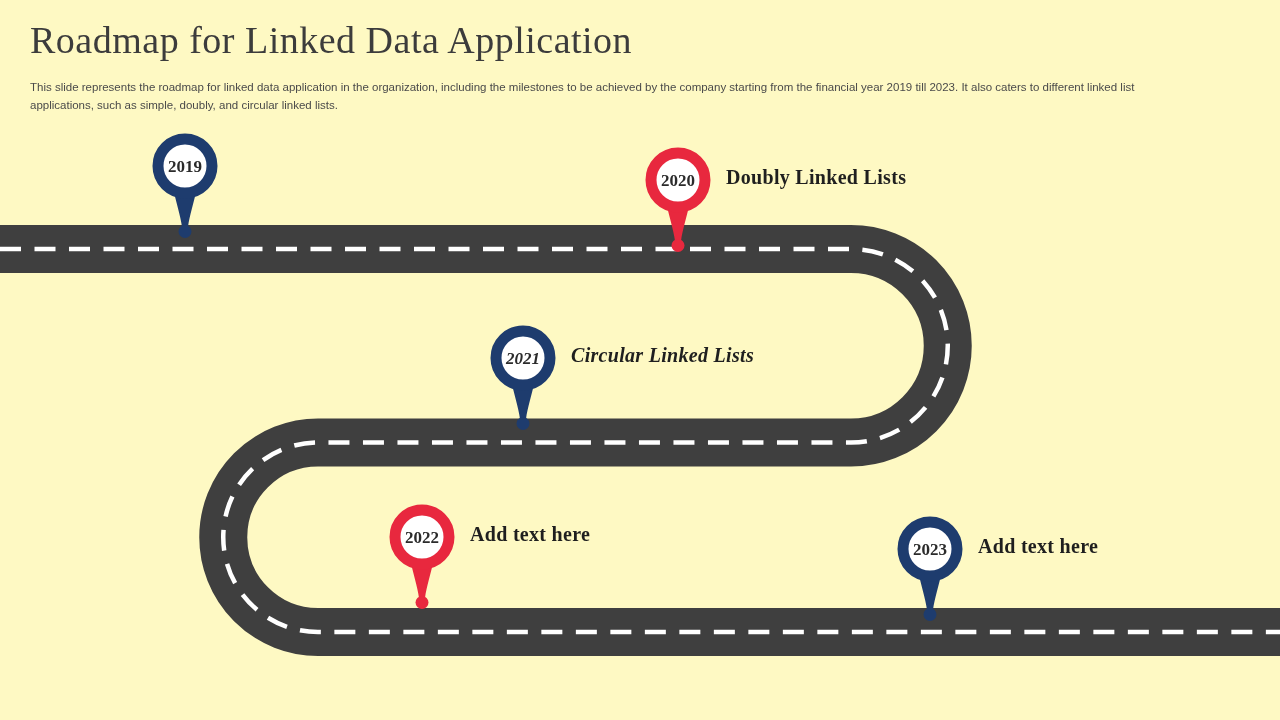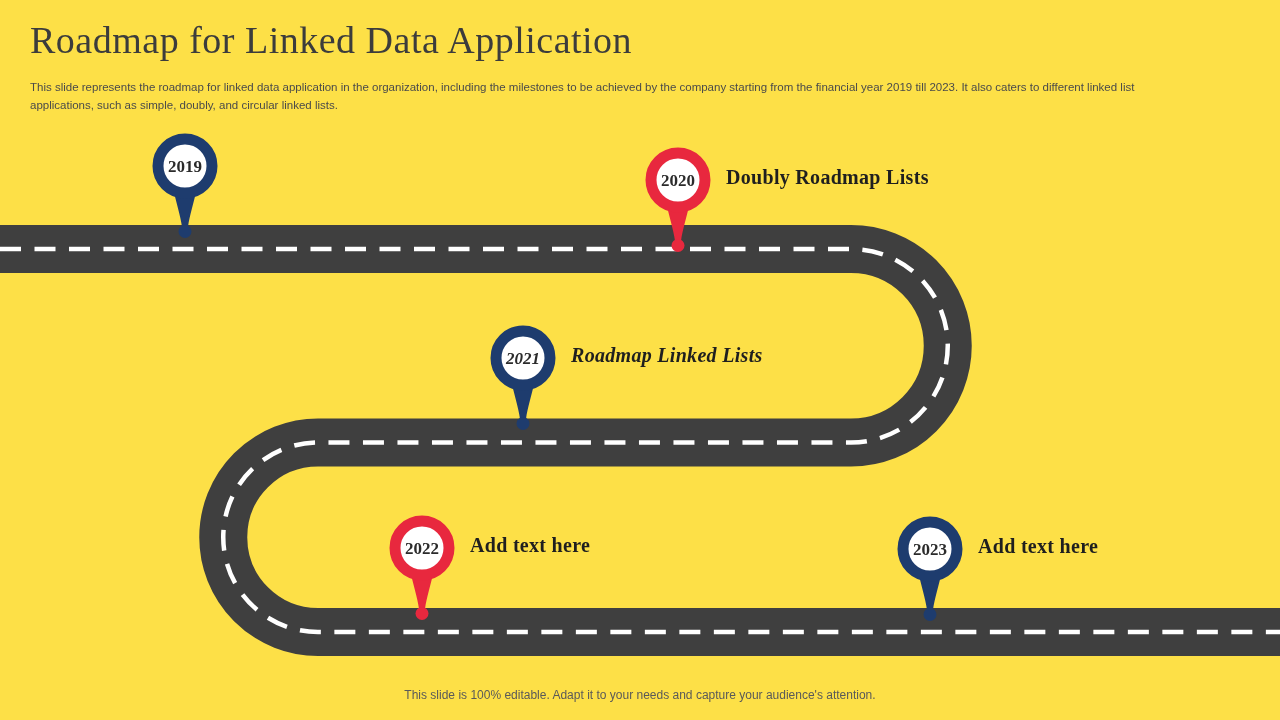--- a/index.html
+++ b/index.html
@@ -1,19 +1,19 @@
 <!DOCTYPE html>
 <html><head>
 <meta charset="utf-8">
 <style>
   html,body{margin:0;padding:0;background:#fff;}
   .slide{
     position:relative;
     width:1280px;height:720px;
-    background:#fde047;
+    background:#fef9c3;
     overflow:hidden;
     font-family:"Liberation Sans", sans-serif;
   }
   .title{
     position:absolute;left:30px;top:18px;
     font-family:"Liberation Serif", serif;
     font-size:38px;font-weight:400;color:#3c3c3c;
     letter-spacing:0.5px;white-space:nowrap;
   }
   .subtitle{
@@ -63,48 +63,47 @@
     </svg>
   </div>
 
   <div class="milestone" style="left:640px;top:147px;">
     <svg class="pin-svg pin-red" width="76" height="110" viewBox="0 0 76 110" style="color: rgb(232, 40, 62);">
       <path d="M 25.5 52 C 29 70 33.5 82 35 94 L 41 94 C 42.5 82 47 70 50.5 52 Z" fill="currentColor"></path>
       <circle cx="38" cy="98.5" r="6.5" fill="currentColor"></circle>
       <circle cx="38" cy="33" r="27" fill="#ffffff" stroke="currentColor" stroke-width="11"></circle>
       <text class="pin-year" x="38" y="39" text-anchor="middle">2020</text>
     </svg>
-    <span class="milestone-label">Doubly Roadmap Lists</span>
+    <span class="milestone-label">Doubly Linked Lists</span>
   </div>
 
   <div class="milestone" style="left:485px;top:325px;font-style:italic;">
     <svg class="pin-svg pin-navy" width="76" height="110" viewBox="0 0 76 110" style="color: rgb(30, 60, 110);">
       <path d="M 25.5 52 C 29 70 33.5 82 35 94 L 41 94 C 42.5 82 47 70 50.5 52 Z" fill="currentColor"></path>
       <circle cx="38" cy="98.5" r="6.5" fill="currentColor"></circle>
       <circle cx="38" cy="33" r="27" fill="#ffffff" stroke="currentColor" stroke-width="11"></circle>
       <text class="pin-year" x="38" y="39" text-anchor="middle">2021</text>
     </svg>
-    <span class="milestone-label">Roadmap Linked Lists</span>
+    <span class="milestone-label">Circular Linked Lists</span>
   </div>
 
-  <div class="milestone" style="left:384px;top:515px;">
+  <div class="milestone" style="left:384px;top:504px;">
     <svg class="pin-svg pin-red" width="76" height="110" viewBox="0 0 76 110" style="color: rgb(232, 40, 62);">
       <path d="M 25.5 52 C 29 70 33.5 82 35 94 L 41 94 C 42.5 82 47 70 50.5 52 Z" fill="currentColor"></path>
       <circle cx="38" cy="98.5" r="6.5" fill="currentColor"></circle>
       <circle cx="38" cy="33" r="27" fill="#ffffff" stroke="currentColor" stroke-width="11"></circle>
       <text class="pin-year" x="38" y="39" text-anchor="middle">2022</text>
     </svg>
     <span class="milestone-label">Add text here</span>
   </div>
 
   <div class="milestone" style="left:892px;top:516px;">
     <svg class="pin-svg pin-navy" width="76" height="110" viewBox="0 0 76 110" style="color: rgb(30, 60, 110);">
       <path d="M 25.5 52 C 29 70 33.5 82 35 94 L 41 94 C 42.5 82 47 70 50.5 52 Z" fill="currentColor"></path>
       <circle cx="38" cy="98.5" r="6.5" fill="currentColor"></circle>
       <circle cx="38" cy="33" r="27" fill="#ffffff" stroke="currentColor" stroke-width="11"></circle>
       <text class="pin-year" x="38" y="39" text-anchor="middle">2023</text>
     </svg>
     <span class="milestone-label">Add text here</span>
   </div>
 
-  <div class="footer">This slide is 100% editable. Adapt it to your needs and capture your audience's attention.</div>
 
 </div>
 
 </body></html>

